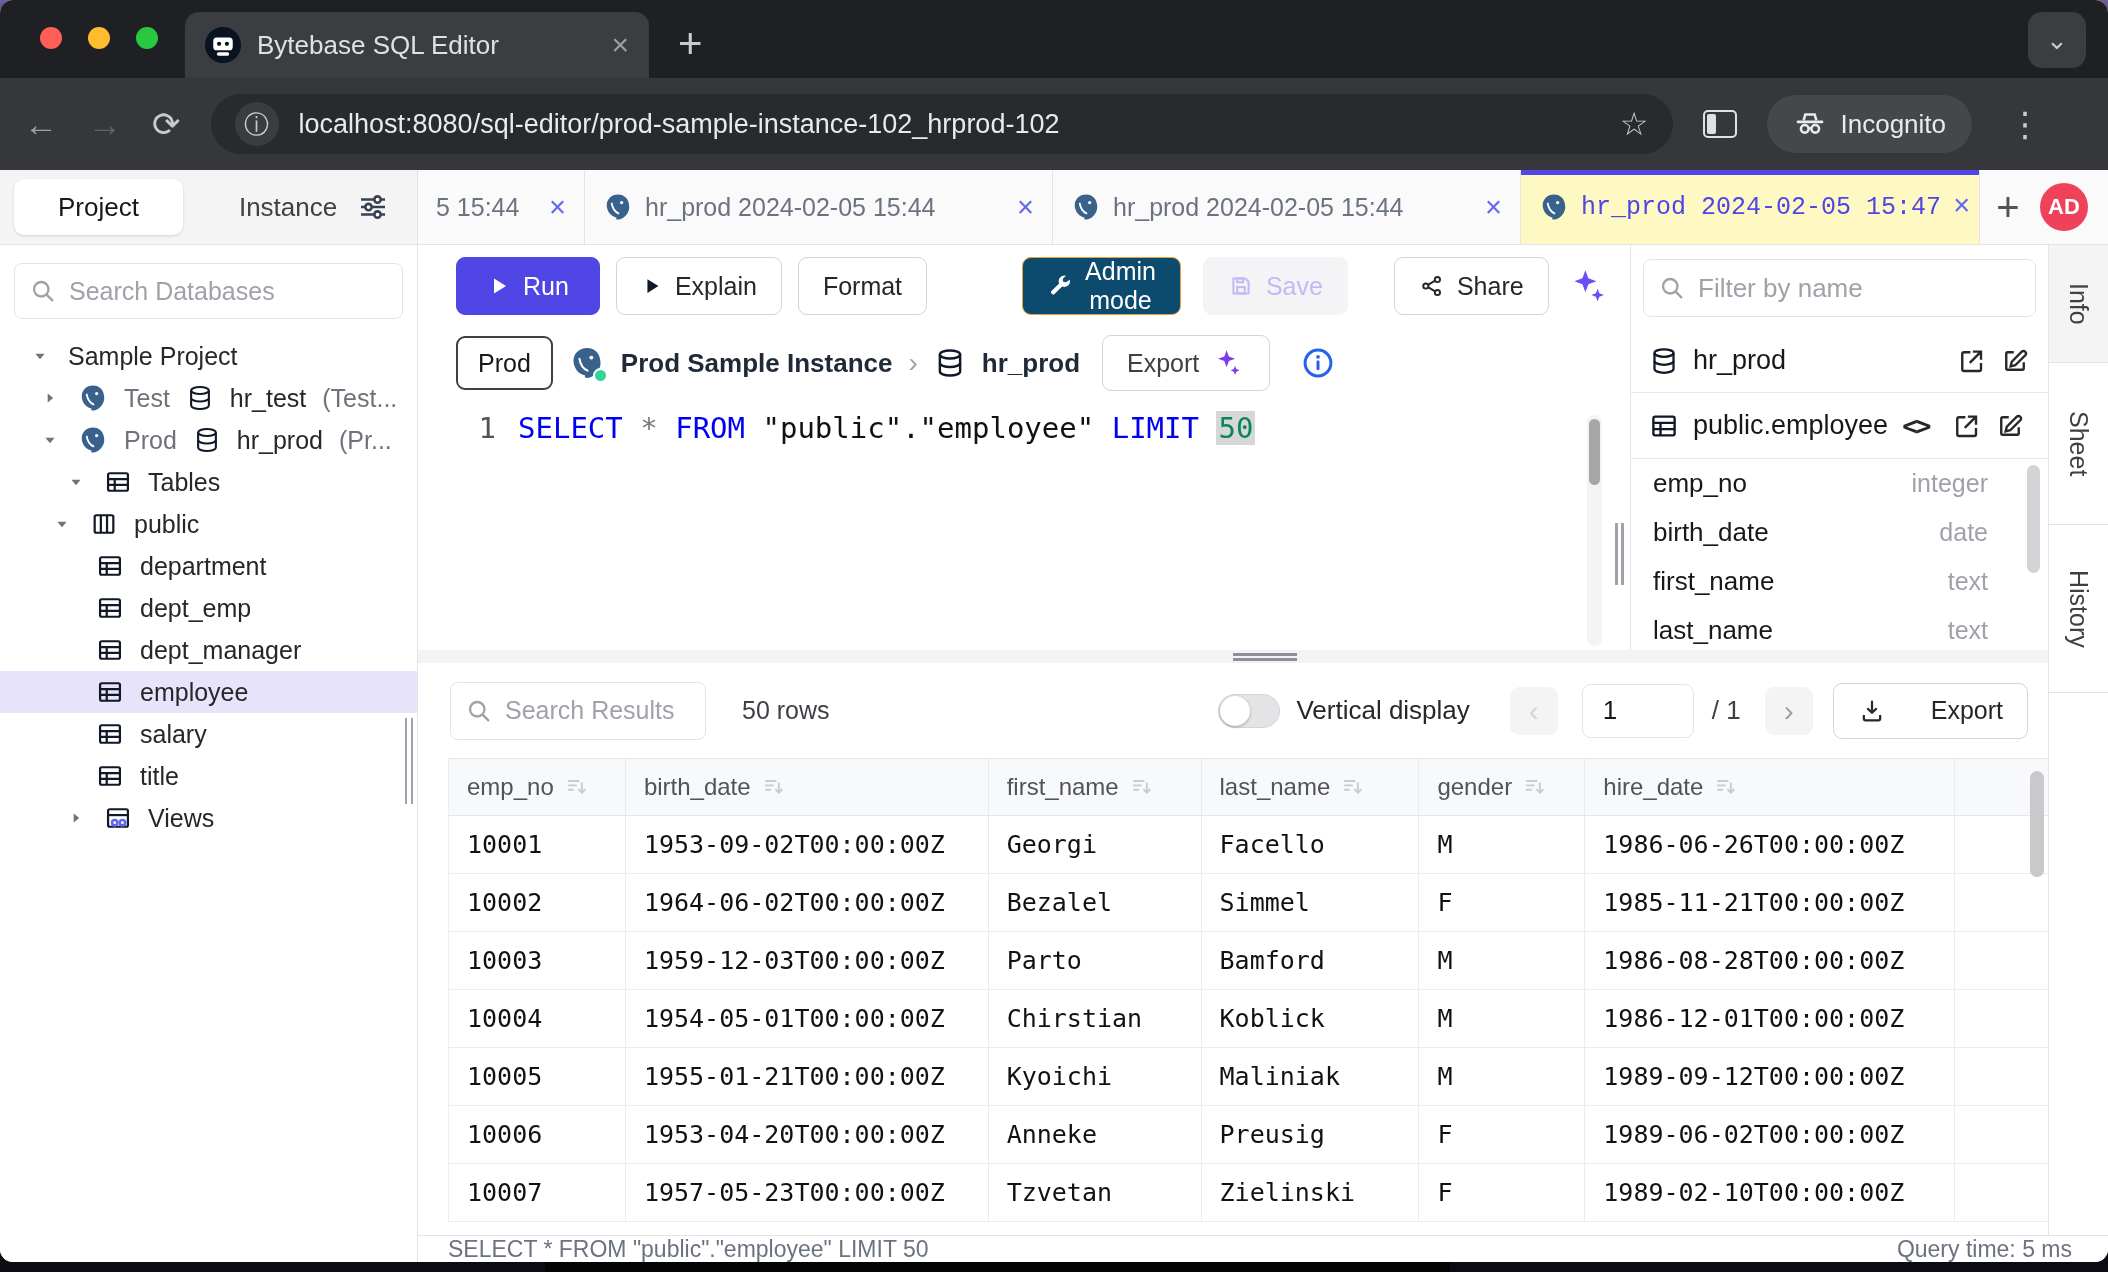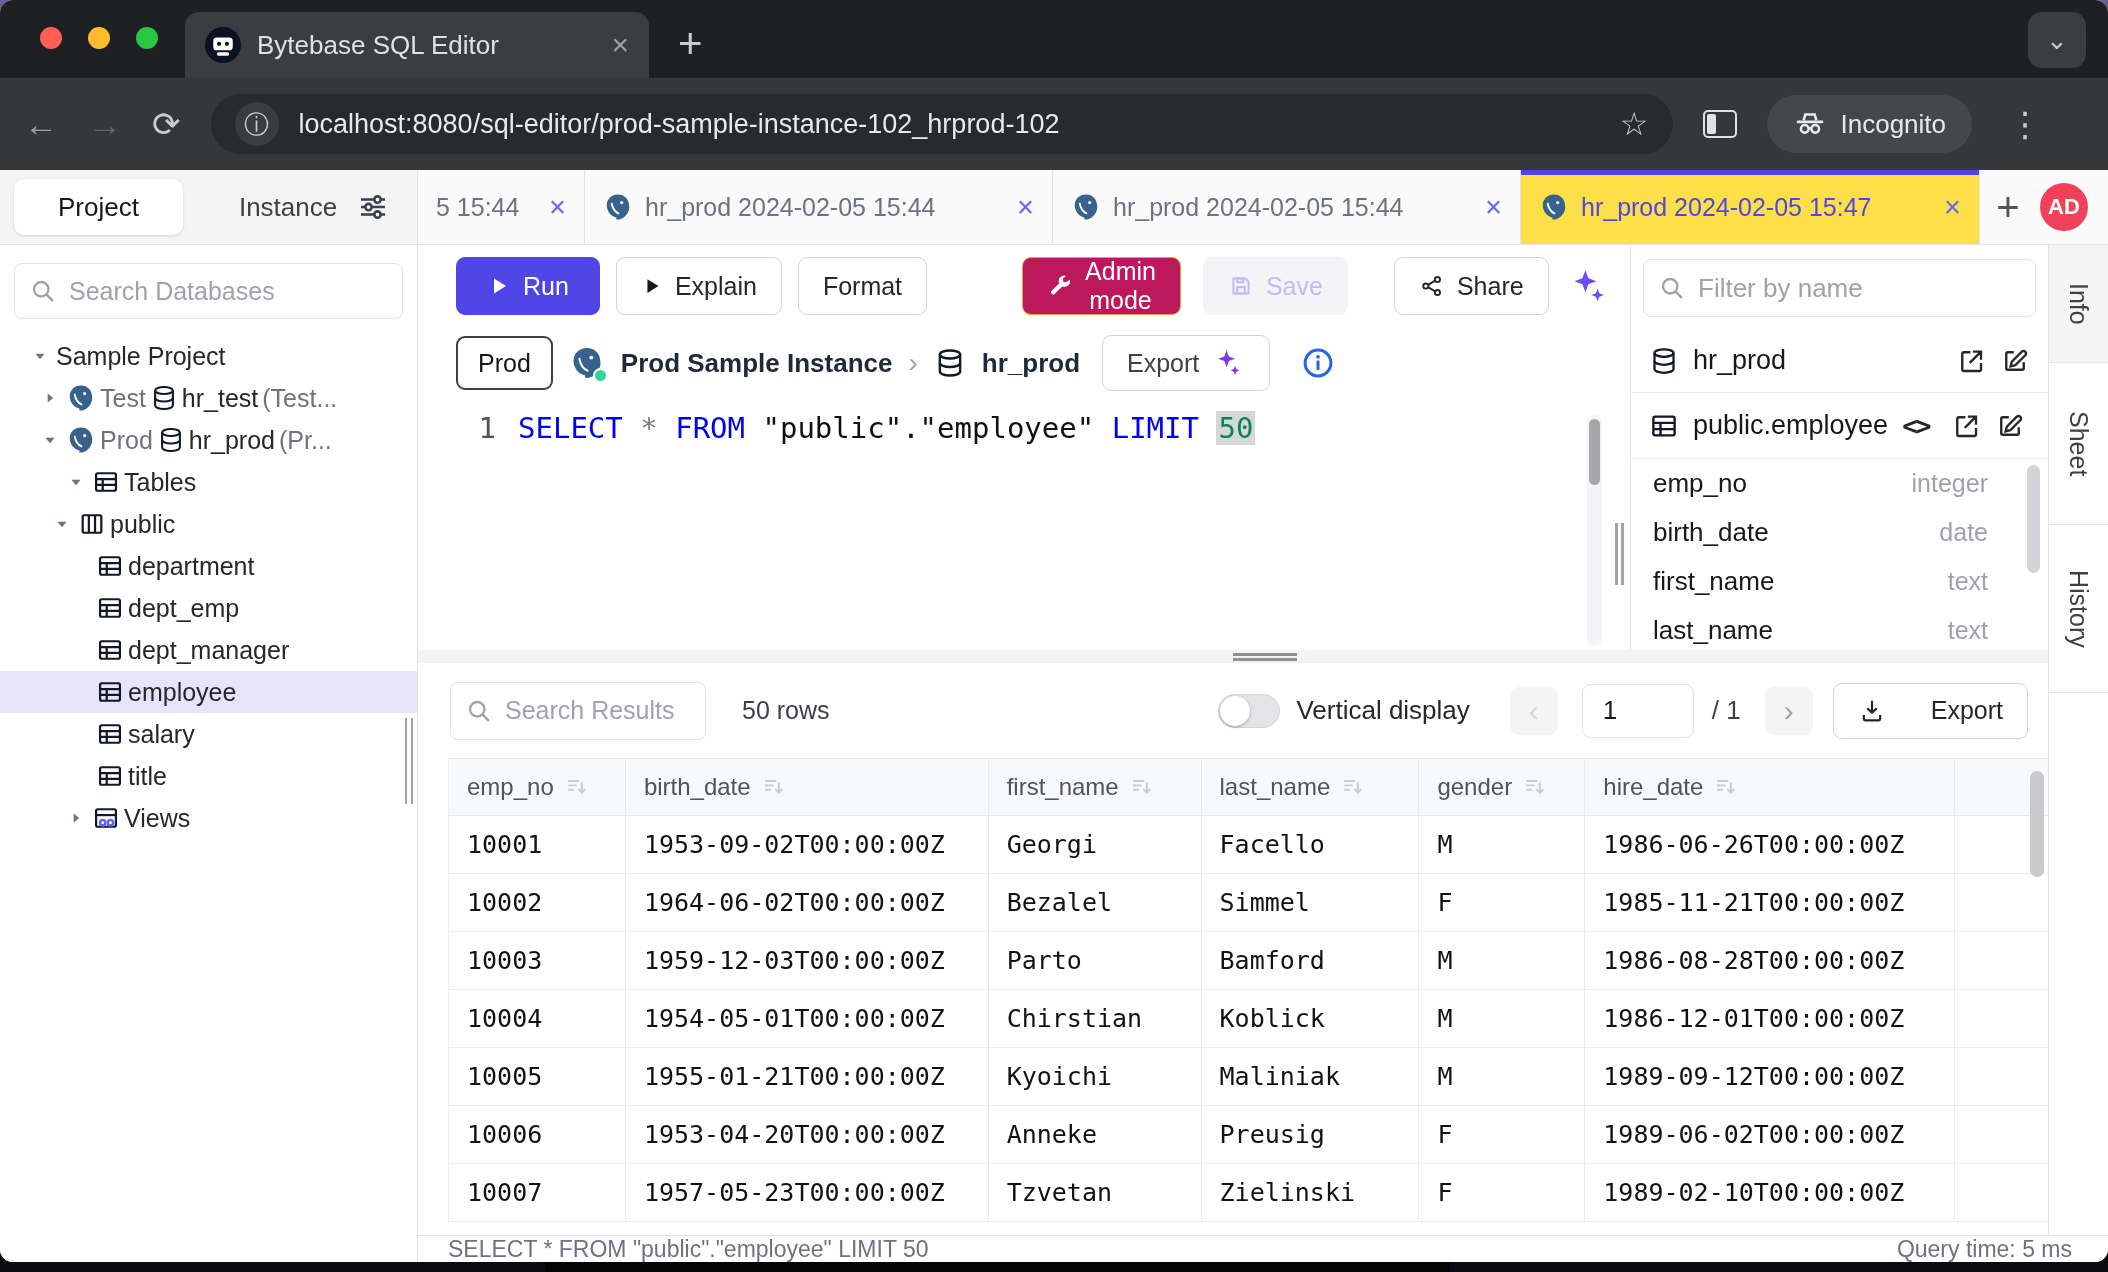--- a/index.html
+++ b/index.html
@@ -45,55 +45,55 @@
   .seg-active { background:#fff; border-radius:10px; height:56px; display:flex; align-items:center;
     padding:0 44px; font-size:26px; font-weight:500; color:#18181b; box-shadow:0 1px 3px rgba(0,0,0,.14); }
   .seg-plain { font-size:26px; color:#3f3f46; margin-left:56px; }
   .side-sliders { margin-left:auto; margin-right:12px; }
   .side-search { margin:18px 14px 10px; height:56px; border:1px solid #e4e4e7; border-radius:8px;
     display:flex; align-items:center; gap:12px; padding:0 14px; color:#a1a1aa; }
   .side-search input { border:0; outline:0; font-size:25px; color:#3f3f46; width:100%;
     font-family:"Liberation Sans",sans-serif; }
   .side-search input::placeholder { color:#a1a1aa; }
   .tree { flex:1; overflow:hidden; padding-top:6px; }
-  .trow { display:flex; align-items:center; height:42px; gap:4px; white-space:nowrap; cursor:default; }
+  .trow { display:flex; align-items:center; height:42px; gap:16px; white-space:nowrap; cursor:default; }
   .trow.sel { background:#e6e3fb; }
   .tlabel { font-size:25px; color:#27272a; }
   .tlabel.muted { color:#71717a; }
   .car { width:24px; display:inline-flex; justify-content:center; }
   .side-handle i { position:absolute; top:548px; width:2.5px; height:86px; background:#a1a1aa; }
   .side-handle i:nth-child(1){ right:10px; } .side-handle i:nth-child(2){ right:4px; }
 
   .main { flex:1; display:flex; flex-direction:column; }
 
   
   .wsbar { height:75px; background:#fafafa; border-bottom:1px solid #e4e4e7; display:flex; align-items:stretch; }
   .wstab { position:relative; display:flex; align-items:center; gap:12px; padding:0 18px;
     border-right:1px solid #e4e4e7; font-size:25px; color:#6b7280; white-space:nowrap; overflow:hidden; }
   .wstab .wsx { color:#6366f1; font-size:29px; margin-left:auto; }
-  .wstab.active { background:#fde047; color:#4f46e5; }
+  .wstab.active { background:#fef9c3; color:#4f46e5;font-family:Liberation Mono, monospace; }
   .wstab.active .topline { position:absolute; top:0; left:0; right:0; height:5px; background:#4f46e5; }
   .wsplus { width:56px; display:flex; align-items:center; justify-content:center; font-size:40px;
     font-weight:300; color:#52525b; }
   .avatar { width:48px; height:48px; border-radius:50%; background:#ef4159; color:#fff; font-size:22px;
     font-weight:700; display:flex; align-items:center; justify-content:center; align-self:center; margin-left:4px; }
 
   .content-row { display:flex; height:990px; }
   .left-col { width:1630px; display:flex; flex-direction:column; }
   .upper { height:405px; display:flex; }
 
   
   .editor-pane { flex:1; position:relative; overflow:hidden; }
   .ed-toolbar { display:flex; align-items:center; margin:12px 0 0 38px; }
   .btn { height:58px; border-radius:9px; display:flex; align-items:center; gap:12px; padding:0 24px;
     font-size:25px; background:#fff; border:1px solid #d4d4d8; color:#27272a; font-weight:500; }
   .btn-run { background:#4f46e5; border-color:#4f46e5; color:#fff; margin-right:16px; padding:0 30px; }
   .btn-explain { margin-right:16px; }
   .btn-format { margin-right:95px; }
-  .btn-admin { background:#be185d; border-color:#f0a03a; color:#fff; margin-right:22px; }
+  .btn-admin { background:#0c4a6e; border-color:#f0a03a; color:#fff; margin-right:22px; }
   .btn-save { background:#f4f4f6; border-color:#f4f4f6; color:#c0bbf5; margin-right:46px; }
   .btn-share { margin-right:18px; }
   .ed-crumb { display:flex; align-items:center; margin:20px 0 0 38px; gap:16px; }
   .env-badge { border:2.5px solid #3f3f46; border-radius:9px; height:54px; display:flex; align-items:center;
     padding:0 20px; font-size:25px; color:#18181b; }
   .pgwrap { position:relative; width:36px; height:36px; }
   .statusdot { position:absolute; right:-3px; bottom:-2px; width:15px; height:15px; border-radius:50%;
     background:#34d399; border:2px solid #fff; }
   .crumb-name { font-size:26px; font-weight:700; color:#1f2937; }
   .crumb-sep { color:#9ca3af; font-size:28px; }

